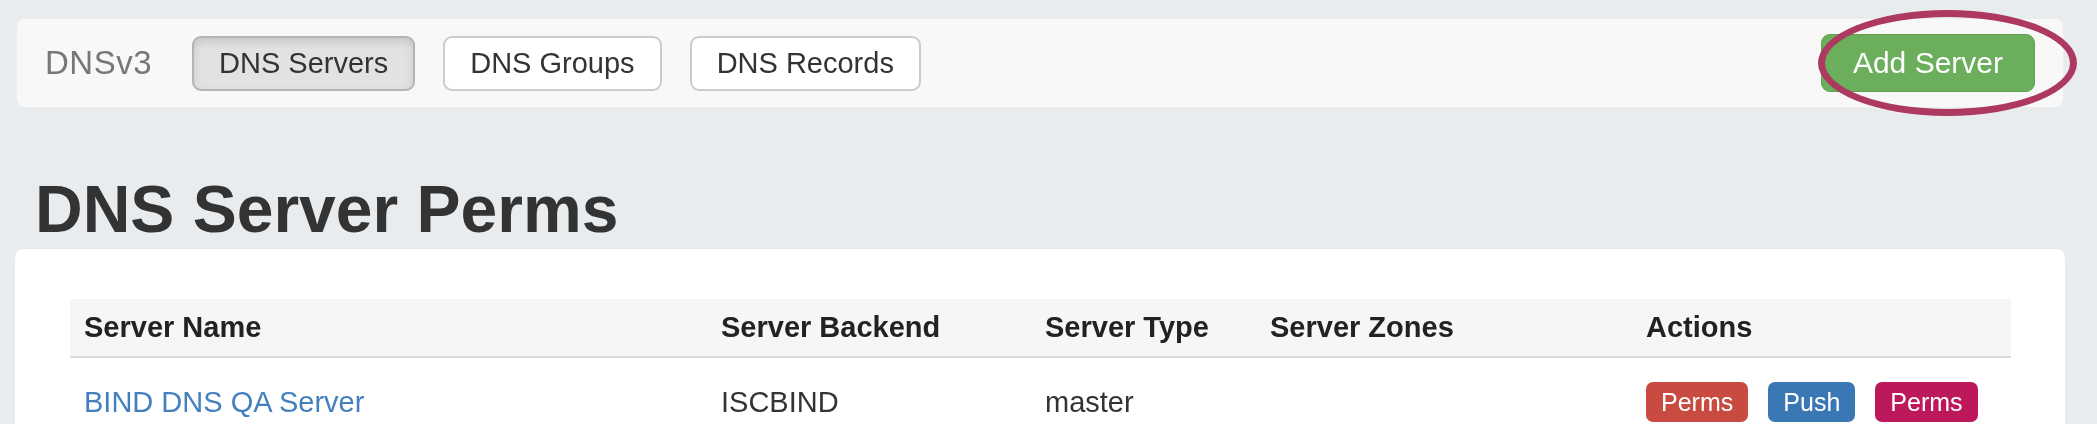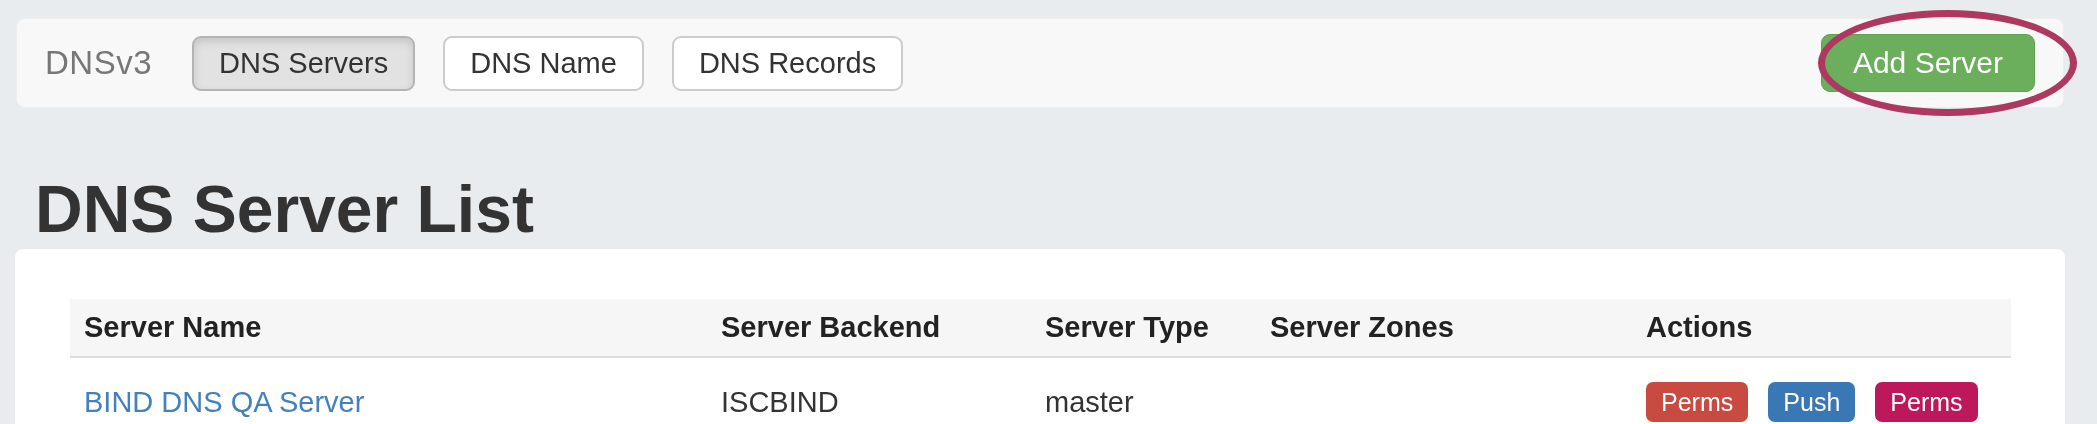--- a/index.html
+++ b/index.html
@@ -150,28 +150,28 @@
   .action-btn.delete { background: #c94a40; }
   .action-btn.push   { background: #3a77b5; }
   .action-btn.perms  { background: #be185d; }
 </style>
 </head>
 <body>
 
 <nav class="navbar">
   <span class="brand">DNSv3</span>
   <button class="nav-btn active">DNS Servers</button>
-  <button class="nav-btn">DNS Name</button>
+  <button class="nav-btn">DNS Groups</button>
   <button class="nav-btn">DNS Records</button>
   <button class="add-btn">Add Server</button>
 </nav>
 
 <div class="annotation-ellipse"></div>
 
-<h1 class="page-title">DNS Server List</h1>
+<h1 class="page-title">DNS Server Perms</h1>
 
 <div class="card">
   <table class="server-table">
     <colgroup>
       <col class="col-name">
         <col class="col-backend">
         <col class="col-type">
         <col class="col-status">
         <col class="col-actions">
     </colgroup>

